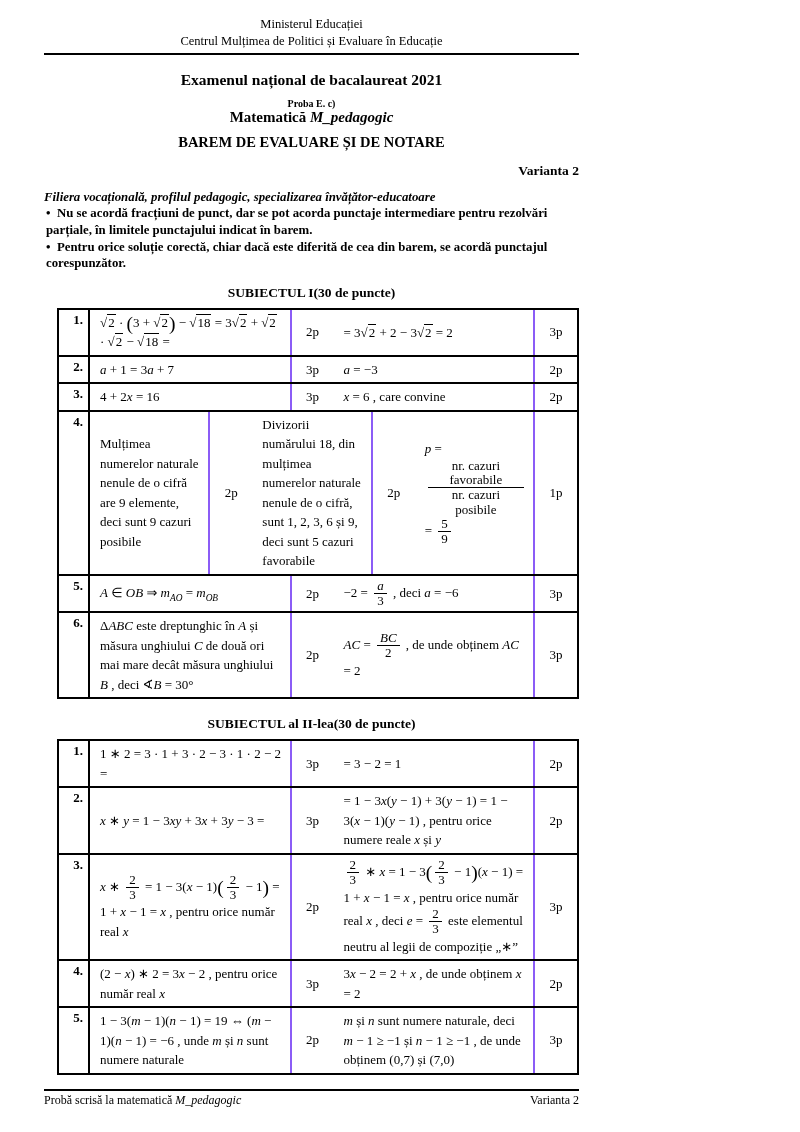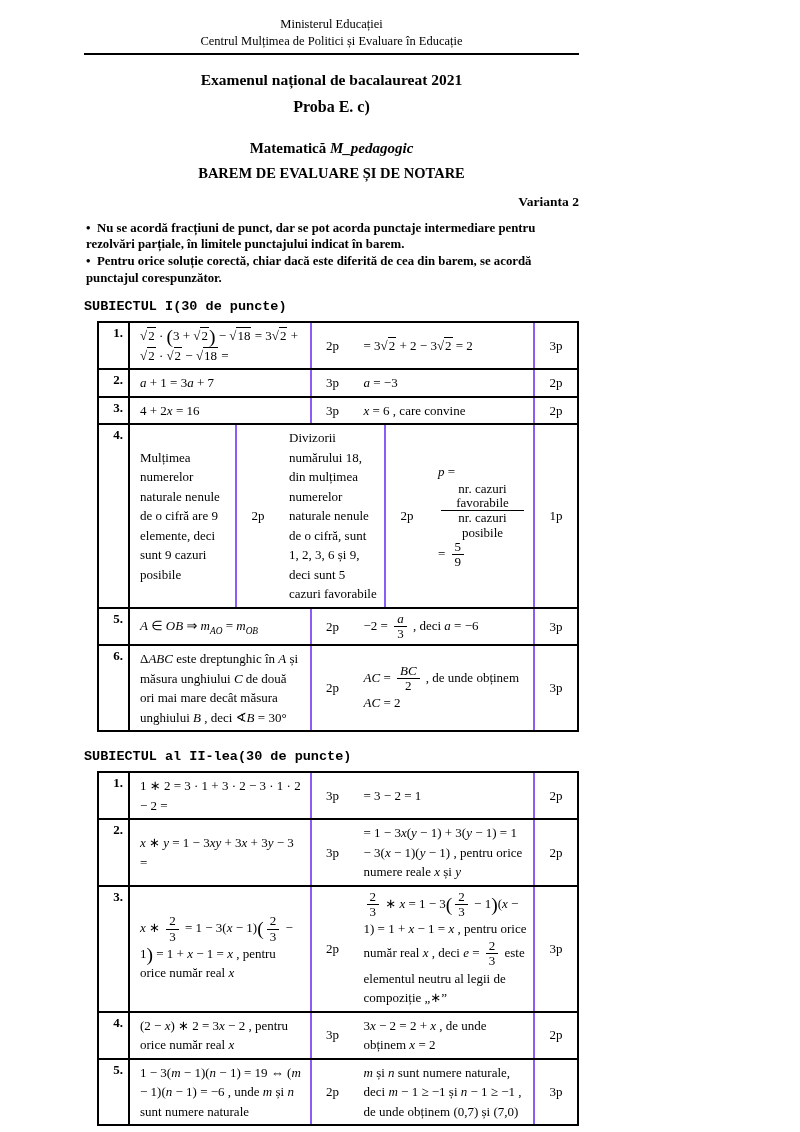--- a/index.html
+++ b/index.html
@@ -1,39 +1,39 @@
 <!DOCTYPE html>
 <html><head>
 <meta charset="utf-8">
 <style>
   html,body{margin:0;padding:0;background:#fff;}
   body{width:800px;height:1132px;font-family:"Liberation Serif",serif;color:#000;overflow:hidden;}
-  .page{box-sizing:border-box;width:651px;height:1132px;padding:16px 72px 0 84px;}
+  .page{box-sizing:border-box;width:651px;height:1132px;padding:16px 72px 0 44px;}
 
   
   .hdr{text-align:center;font-size:12.5px;line-height:1.35;}
   .rule{border:none;border-top:2px solid #000;margin:3px 0 0 0;}
 
   
   .titleblk{text-align:center;margin-top:16px;}
   .titleblk div{font-weight:bold;}
   .t-exam{font-size:15.5px;margin-bottom:9px;}
-  .t-proba{font-size:16px;margin-bottom:24px;text-align:center;}
+  .t-proba{font-size:10px;margin-bottom:0;text-align:center;}
   .t-subj{font-size:15px;margin-bottom:8px;}
   .t-barem{font-size:14.5px;}
   .variant{text-align:right;font-weight:bold;font-size:13.5px;margin-top:12px;}
 
   
   .notes{margin-top:10px;font-weight:bold;font-size:12.8px;line-height:1.3;}
   .filiera{font-style:italic;}
   .bullet{padding-left:2px;}
   .bullet::before{content:"\2022\00a0\00a0";}
 
   
-  .subj-head{display:flex;justify-content:flex-start;font-weight:bold;font-size:13.5px;margin:13px 0 7px 0;font-family:Liberation Mono, monospace;}
+  .subj-head{display:flex;justify-content:center;font-weight:bold;font-size:13.5px;margin:13px 0 7px 0;}
 
   
   .stable{margin-left:13px;border:2px solid #000;}
   .trow{display:flex;border-bottom:2px solid #000;}
   .trow:last-child{border-bottom:none;}
   .num{flex:0 0 24px;border-right:2px solid #000;font-weight:bold;text-align:right;padding:2px 5px 0 0;font-size:13px;}
   .rbody{flex:1;display:flex;flex-direction:row;}
   .line{display:flex;flex:1;}
   .content{flex:1;padding:3px 6px 3px 10px;font-size:13px;line-height:1.5;display:flex;align-items:center;flex-wrap:wrap;row-gap:2px;}
   .content > span{white-space:normal;}
@@ -67,20 +67,21 @@
   <div class="titleblk">
     <div class="t-exam">Examenul național de bacalaureat 2021</div>
     <div class="t-proba">Proba E. c)</div>
     <div class="t-subj">Matematică <i>M_pedagogic</i></div>
     <div class="t-barem">BAREM DE EVALUARE ȘI DE NOTARE</div>
   </div>
 
   <div class="variant">Varianta 2</div>
 
   <div class="notes">
+    <div class="filiera">Filiera vocațională, profilul pedagogic, specializarea învățător-educatoare</div>
     <div class="bullet">Nu se acordă fracțiuni de punct, dar se pot acorda punctaje intermediare pentru rezolvări parțiale, în limitele punctajului indicat în barem.</div>
     <div class="bullet">Pentru orice soluție corectă, chiar dacă este diferită de cea din barem, se acordă punctajul corespunzător.</div>
   </div>
 
   <div class="subj-head">
     <span>SUBIECTUL I</span>
     <span>(30 de puncte)</span>
   </div>
   <div class="stable">
       <div class="trow">

